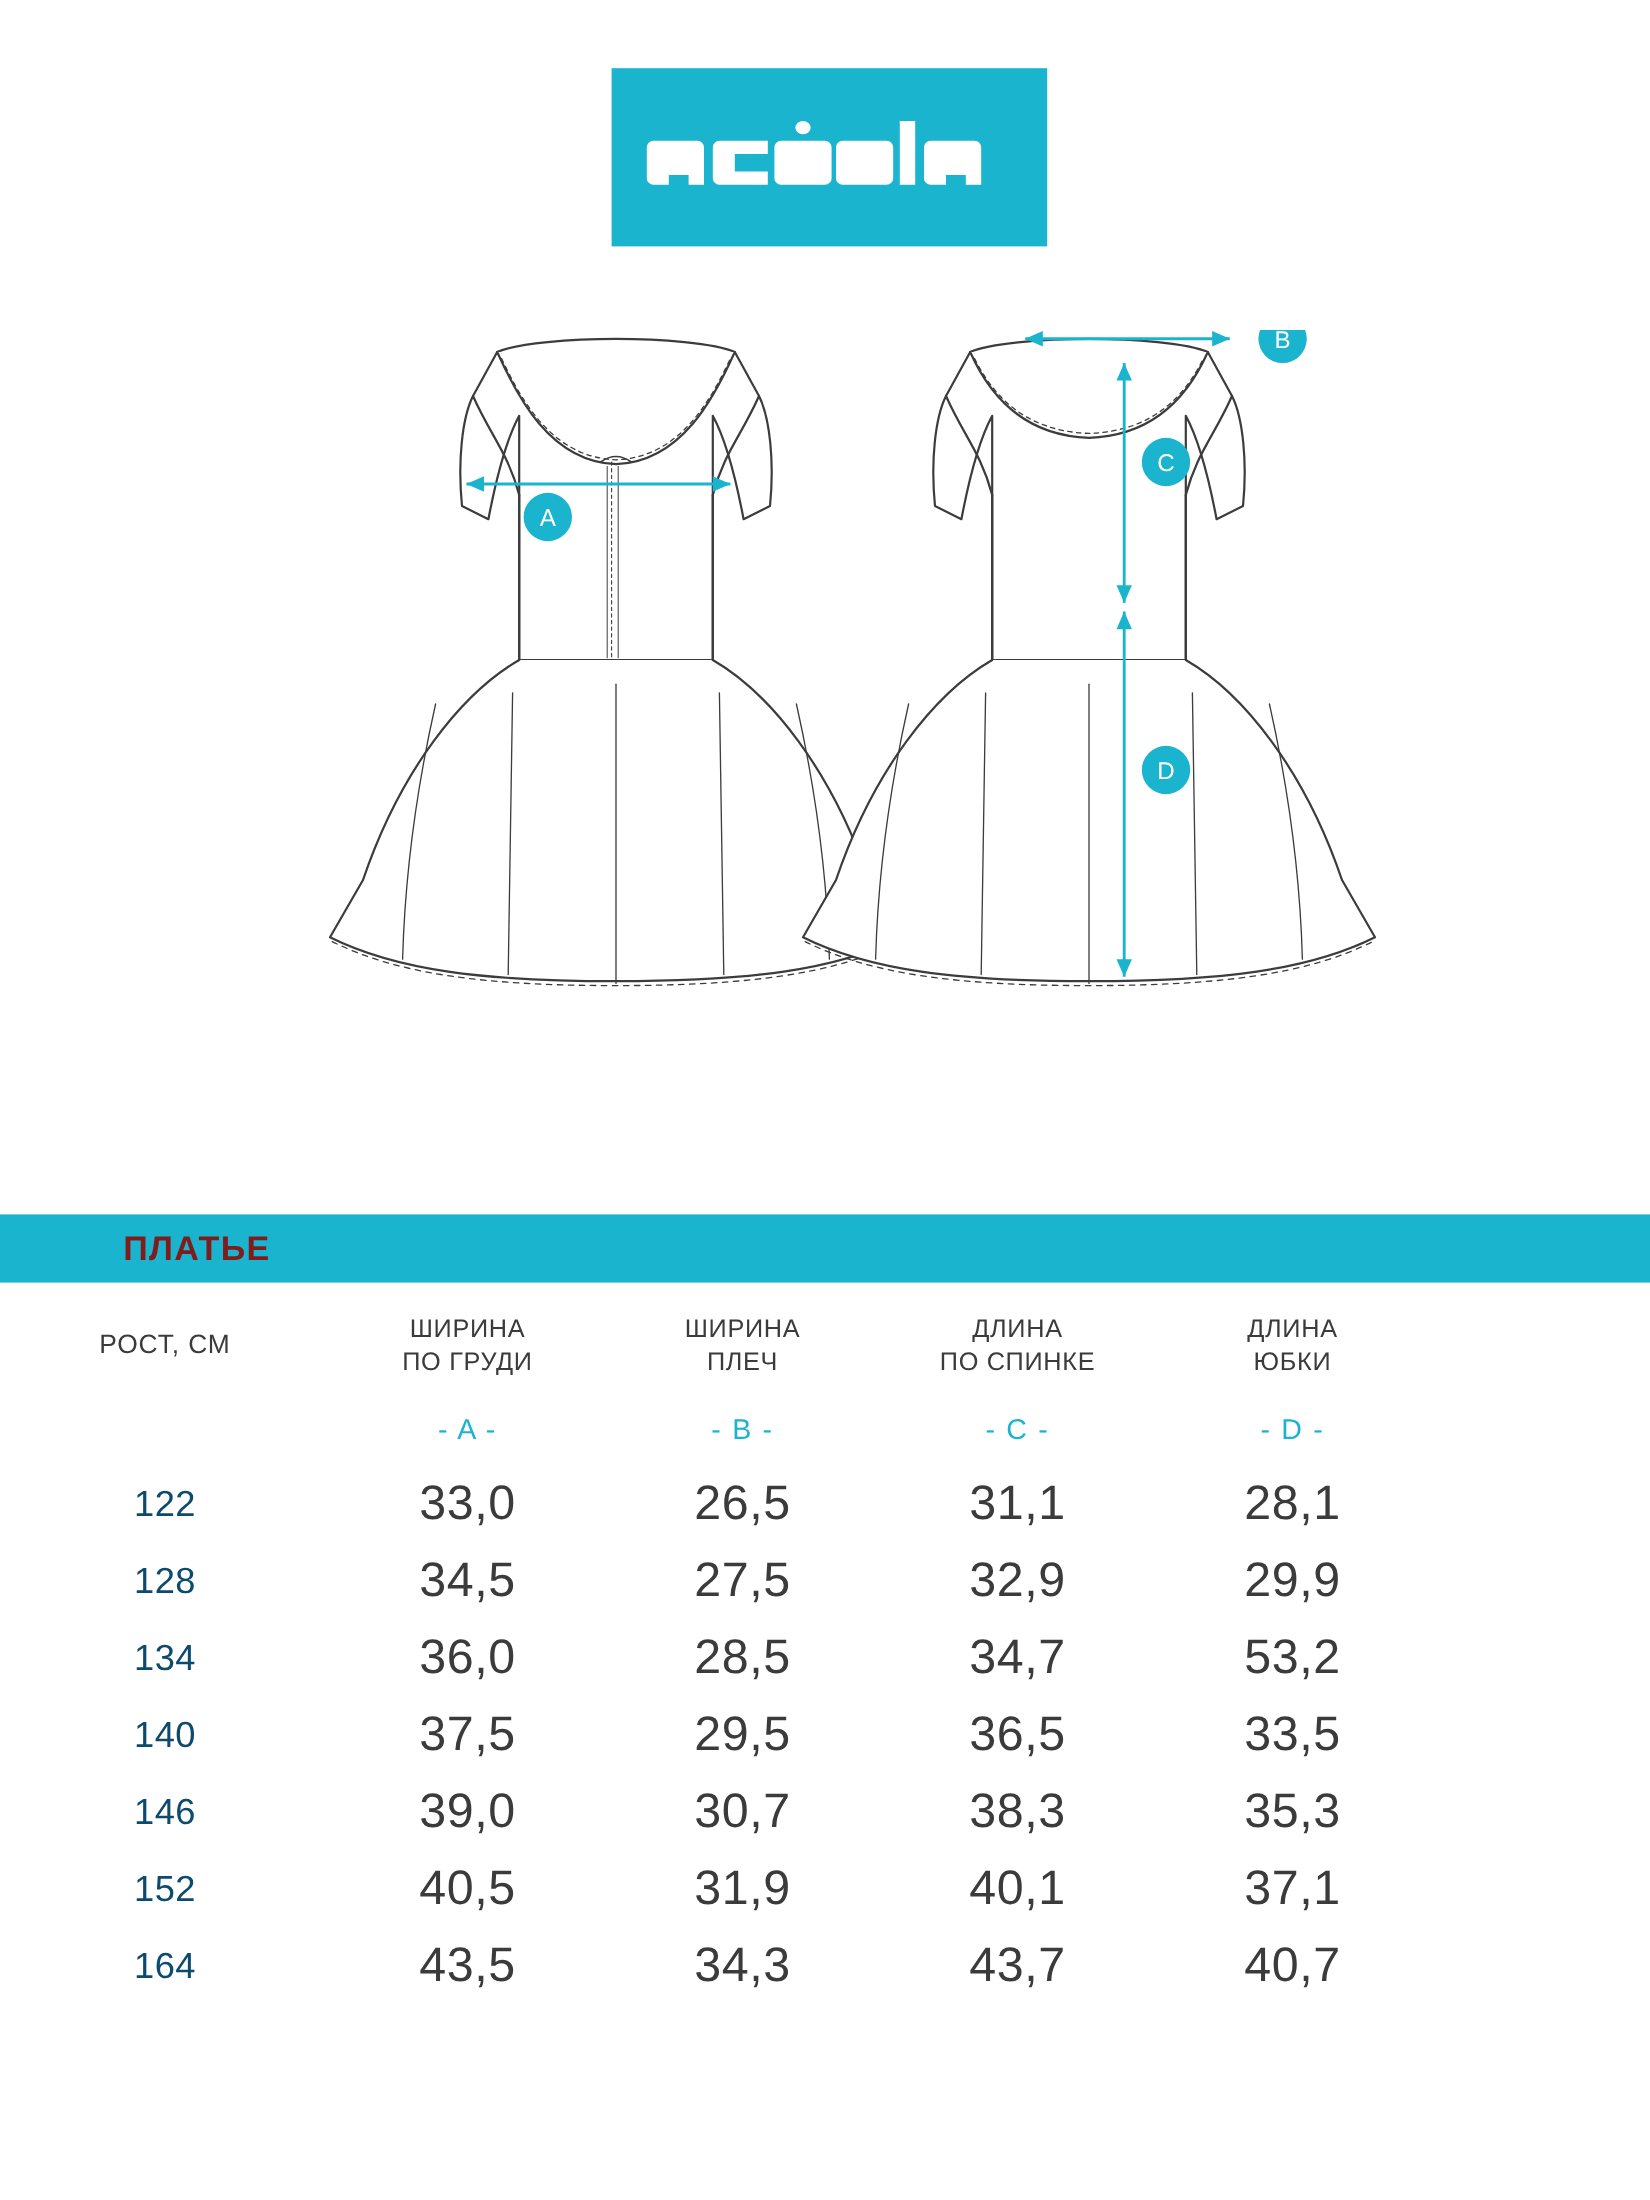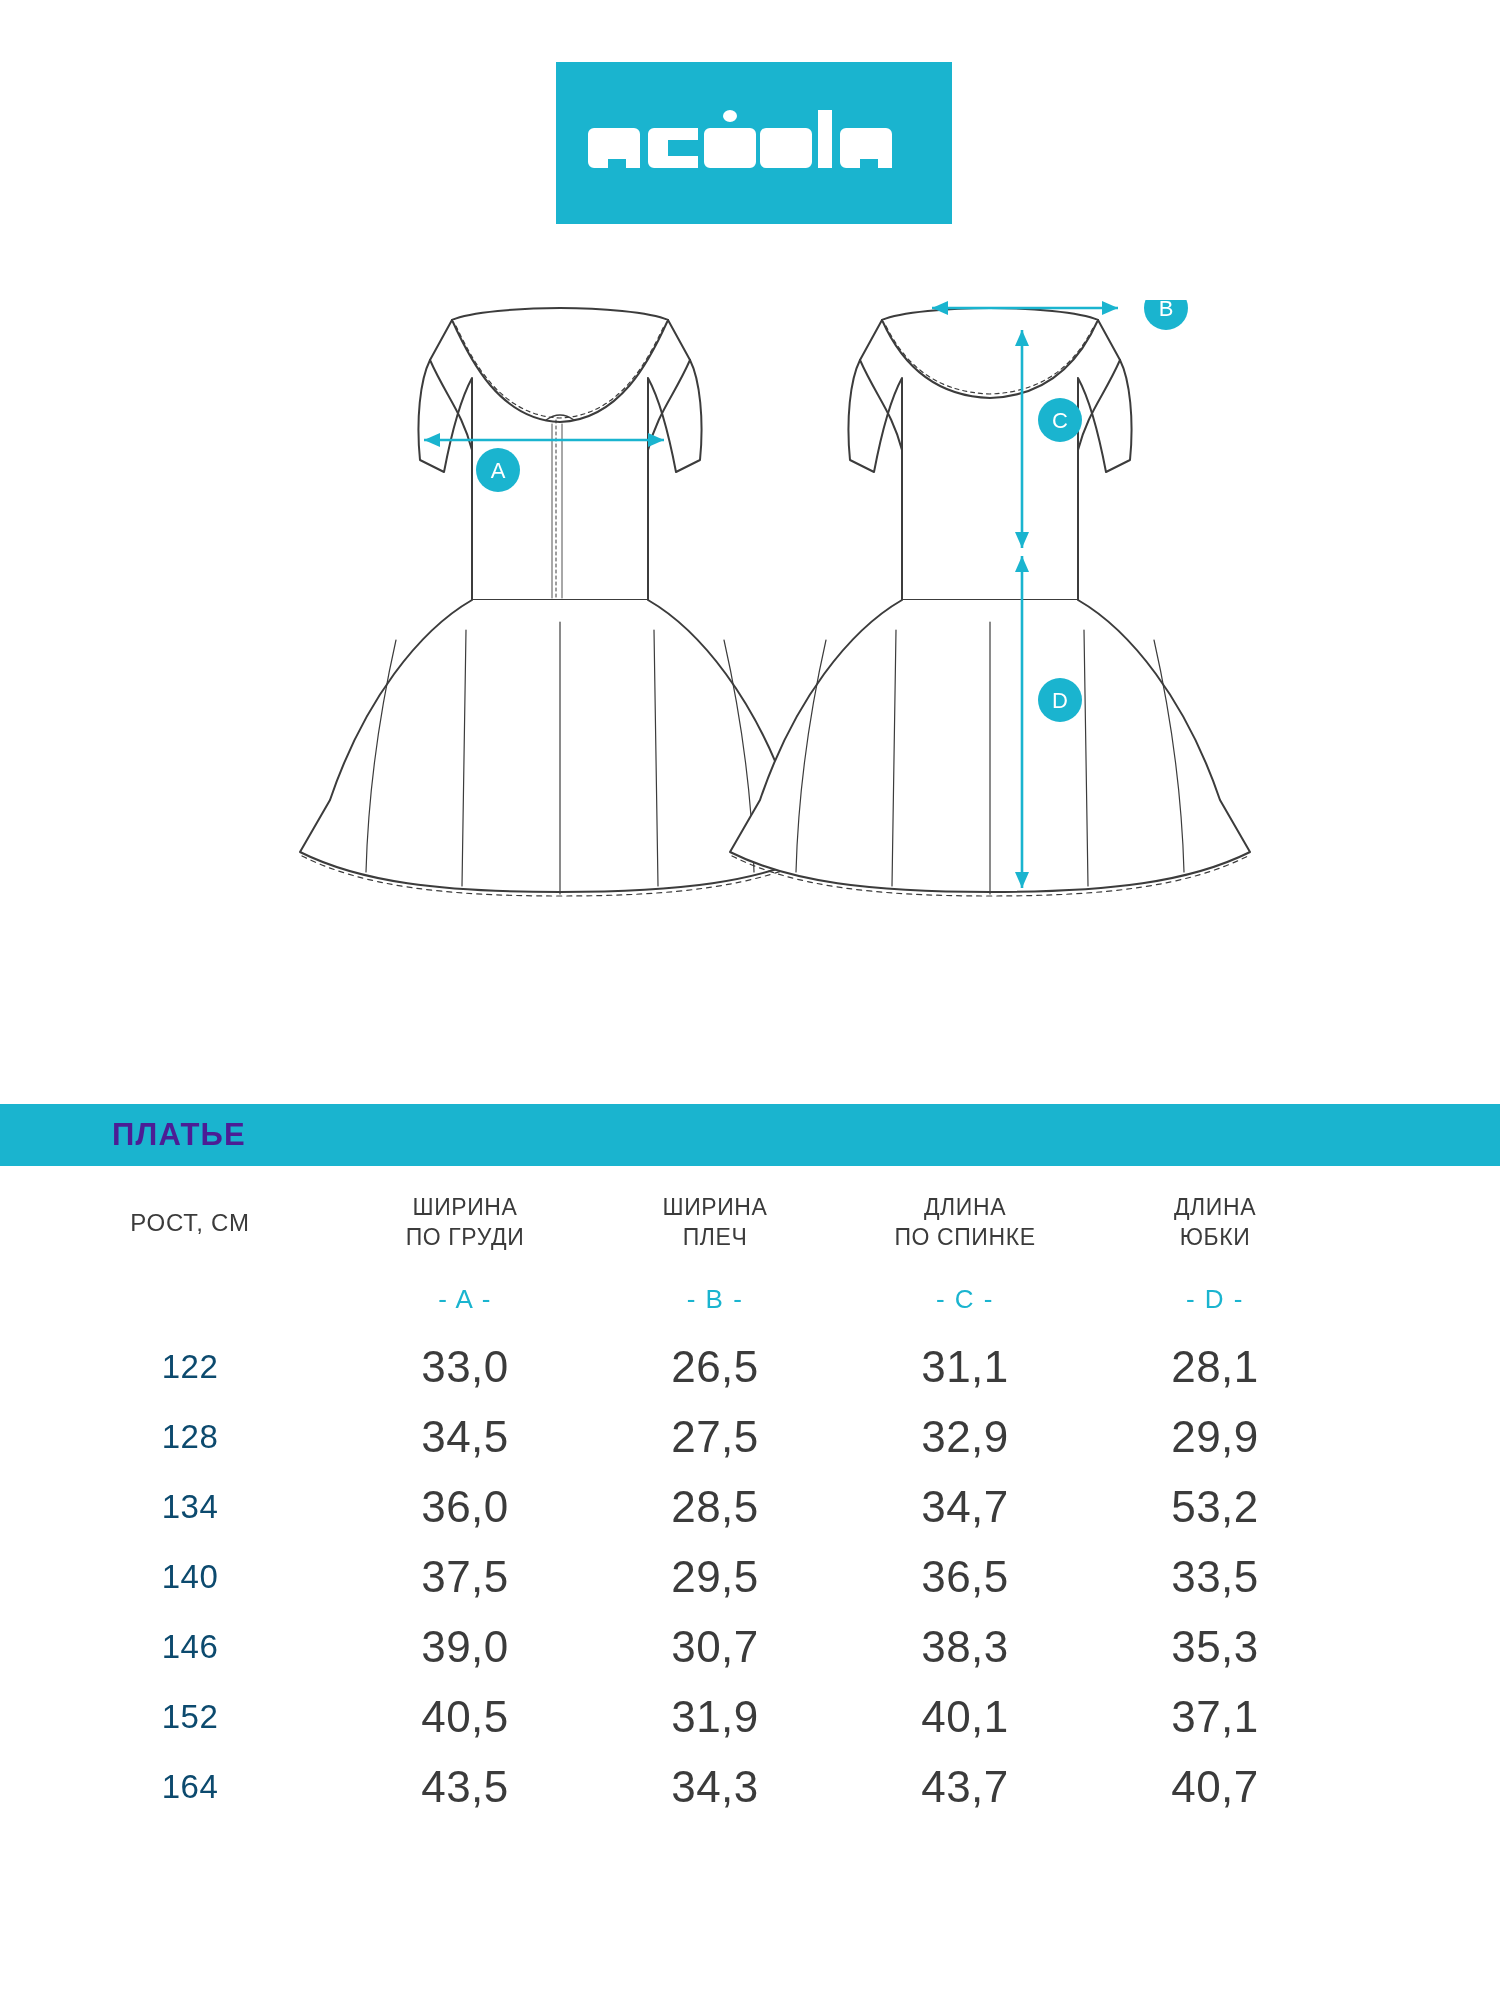--- a/index.html
+++ b/index.html
@@ -54,33 +54,32 @@
     top: 1104px;
     width: 1500px;
     height: 62px;
     background: #1ab4cf;
   }
   .title-bar .title-text {
     position: absolute;
     left: 112px;
     top: 50%;
     transform: translateY(-50%);
-    color: #4c1d95;
+    color: #7f1d1d;
     font-size: 31px;
     font-weight: bold;
     letter-spacing: 1.2px;
   }
 
   
   .table {
     position: absolute;
     left: 0;
     top: 1166px;
     width: 1500px;
-    padding-left: 40px;
   }
   table {
     width: 1500px;
     border-collapse: collapse;
     table-layout: fixed;
   }
   col.c0 { width: 300px; }
   col.cx { width: 250px; }
   col.cpad { width: 200px; }
 

